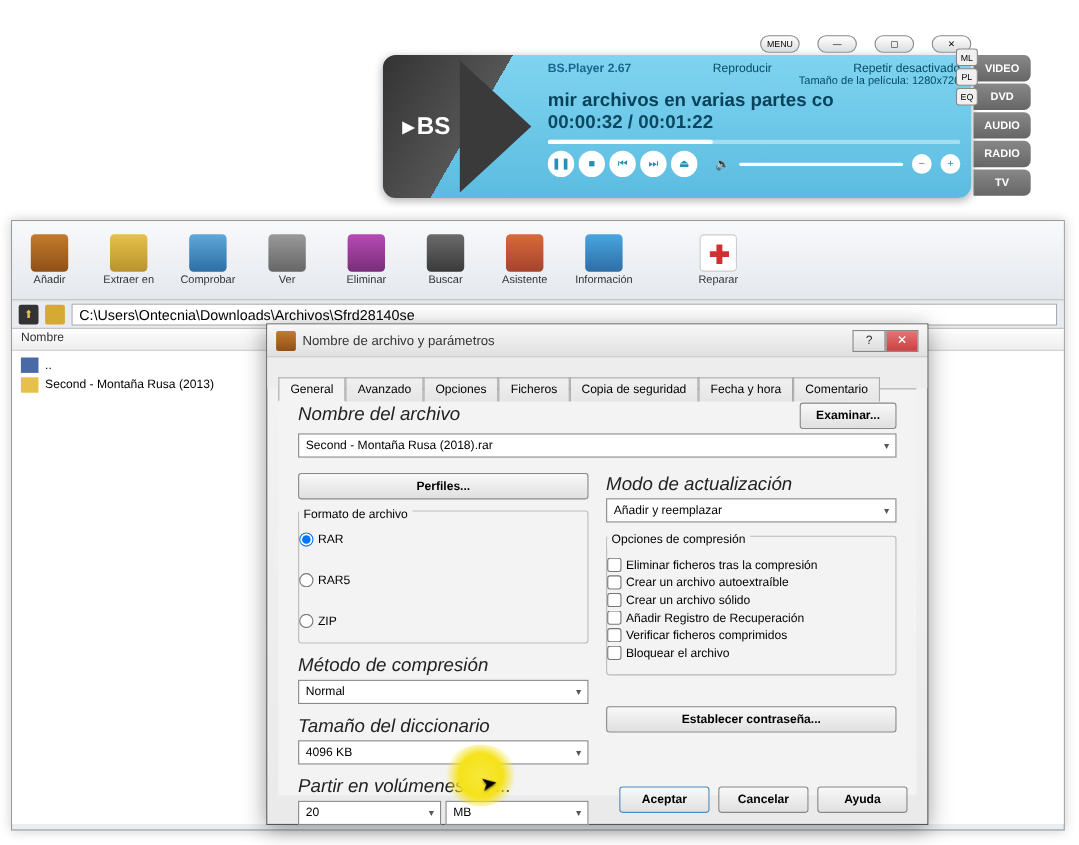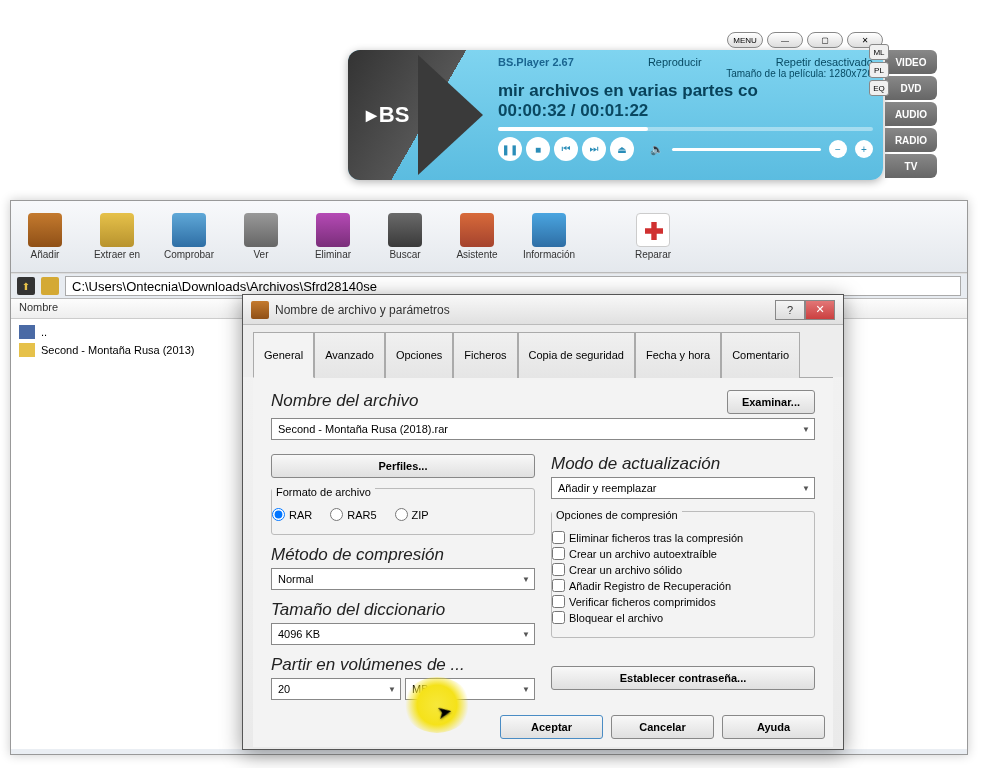--- a/index.html
+++ b/index.html
@@ -1,20 +1,20 @@
 <!DOCTYPE html>
 <html><head>
 <meta charset="utf-8">
 <style>
 * { box-sizing: border-box; margin: 0; padding: 0; font-family: "Segoe UI", Tahoma, sans-serif; }
 body { width: 981px; height: 768px; background: #fff; position: relative; overflow: hidden; }
 
 
 .bsplayer { position: absolute; top: 50px; left: 348px; width: 535px; height: 130px; }
-.bs-titlebar { position: absolute; top: -18px; right: 0; display: flex; gap: 4px; }
+.bs-titlebar { position: absolute; top: -18px; right: 0; display: flex; gap: 16px; }
 .bs-titlebtn { width: 36px; height: 16px; background: linear-gradient(#fff,#ddd); border: 1px solid #888; border-radius: 8px; font-size: 8px; display: flex; align-items: center; justify-content: center; cursor: pointer; }
 .bs-body { width: 100%; height: 100%; background: linear-gradient(#7fd4f0, #5bbce0); border-radius: 12px; display: flex; overflow: hidden; box-shadow: 0 2px 8px rgba(0,0,0,0.3); }
 .bs-logo { width: 140px; background: linear-gradient(120deg,#333 0%, #555 55%, transparent 55%); position: relative; display: flex; align-items: center; }
 .bs-logo-arrow { position: absolute; left: 70px; width: 0; height: 0; border-top: 60px solid transparent; border-bottom: 60px solid transparent; border-left: 65px solid #3a3a3a; }
 .bs-bs { color: #fff; font-weight: bold; font-size: 22px; margin-left: 18px; z-index: 2; display: flex; align-items: center; gap: 2px; }
 .bs-info { flex: 1; padding: 6px 10px; color: #074a63; }
 .bs-row1 { display: flex; justify-content: space-between; font-size: 11px; }
 .bs-row1 .app { color: #1a6590; font-weight: bold; }
 .bs-size { font-size: 10px; text-align: right; }
 .bs-title { font-size: 17px; font-weight: bold; margin-top: 2px; color: #08425a; white-space: nowrap; overflow: hidden; }
@@ -44,38 +44,38 @@
 .wr-item-icon { width: 16px; height: 14px; }
 
 
 .dialog { position: absolute; top: 294px; left: 242px; width: 602px; height: 456px; background: linear-gradient(#f3f3f3,#eaeaea); border: 1px solid #555; box-shadow: 0 4px 20px rgba(0,0,0,0.4); }
 .dlg-title { height: 30px; background: linear-gradient(#f8f8f8,#e0e0e0); border-bottom: 1px solid #bbb; display: flex; align-items: center; padding: 0 8px; font-size: 12px; color: #333; }
 .dlg-title-icon { width: 18px; height: 18px; margin-right: 6px; }
 .dlg-title-btns { margin-left: auto; display: flex; }
 .dlg-tbtn { width: 30px; height: 20px; border: 1px solid #888; background: linear-gradient(#f5f5f5,#ddd); font-size: 11px; display: flex; align-items: center; justify-content: center; cursor: pointer; }
 .dlg-close { background: linear-gradient(#e27676,#cb4040); color: #fff; }
 .dlg-tabs { display: flex; background: #ededed; padding: 6px 10px 0 10px; gap: 0; }
-.dlg-tab { padding: 16px 10px; font-size: 11px; border: 1px solid #aaa; border-bottom: none; background: linear-gradient(#f0f0f0,#e5e5e5); cursor: pointer; position: relative; top: 1px; }
+.dlg-tab { padding: 4px 10px; font-size: 11px; border: 1px solid #aaa; border-bottom: none; background: linear-gradient(#f0f0f0,#e5e5e5); cursor: pointer; position: relative; top: 12px; }
 .dlg-tab.active { background: #f3f3f3; border-bottom: 1px solid #f3f3f3; }
 .dlg-content { padding: 12px 18px; border-top: 1px solid #aaa; margin: 0 10px; background: #f3f3f3; height: 370px; }
 .dlg-row { display: flex; gap: 16px; }
 .dlg-col { flex: 1; }
 .lbl { font-size: 17px; color: #222; margin-bottom: 3px; display: block; font-style: italic; }
 .combo, .txtbox { width: 100%; height: 22px; background: #fff; border: 1px solid #888; font-size: 11px; padding: 0 6px; display: flex; align-items: center; position: relative; }
 .combo::after { content: "▼"; position: absolute; right: 4px; font-size: 8px; color: #555; }
 .btn { height: 24px; padding: 0 14px; background: linear-gradient(#f8f8f8,#e0e0e0); border: 1px solid #888; font-size: 11px; cursor: pointer; border-radius: 3px; display: inline-flex; align-items: center; justify-content: center; font-weight: bold; }
 .btn-wide { width: 100%; text-align: center; }
 .fieldset { border: 1px solid #bbb; padding: 8px 10px 10px 0; margin: 10px 0; border-radius: 3px; }
 .fieldset-title { font-size: 11px; background: #f3f3f3; padding: 0 4px; position: relative; top: -15px; display: inline-block; }
 .fieldset-body { margin-top: -10px; }
-.radio-row { display: flex; gap: 18px; font-size: 11px; }
+.radio-row { display: flex; gap: 18px; font-size: 11px; flex-direction: column; }
 .radio-row label, .chk-row { display: flex; align-items: center; gap: 4px; font-size: 11px; margin: 3px 0; }
 input[type=radio], input[type=checkbox] { width: 13px; height: 13px; }
 .dlg-footer { position: absolute; bottom: 10px; right: 18px; display: flex; gap: 8px; }
-.dlg-footer .btn { width: 103px; justify-content: center; }
+.dlg-footer .btn { width: 82px; justify-content: center; }
 .highlight { position: absolute; width: 68px; height: 56px; background: radial-gradient(circle, #f7e83a 0%, #f5e21a 45%, rgba(245,226,26,0) 72%); border-radius: 50%; pointer-events: none; }
 .cursor { position: absolute; font-size: 18px; transform: rotate(-10deg); filter: drop-shadow(0 1px 1px rgba(0,0,0,0.5)); }
 .split-row { display: flex; gap: 4px; }
 .split-row .combo { flex: 1; }
 .split-row .unit { width: 50px; }
 </style>
 </head>
 <body>
 
 <div class="bsplayer">

